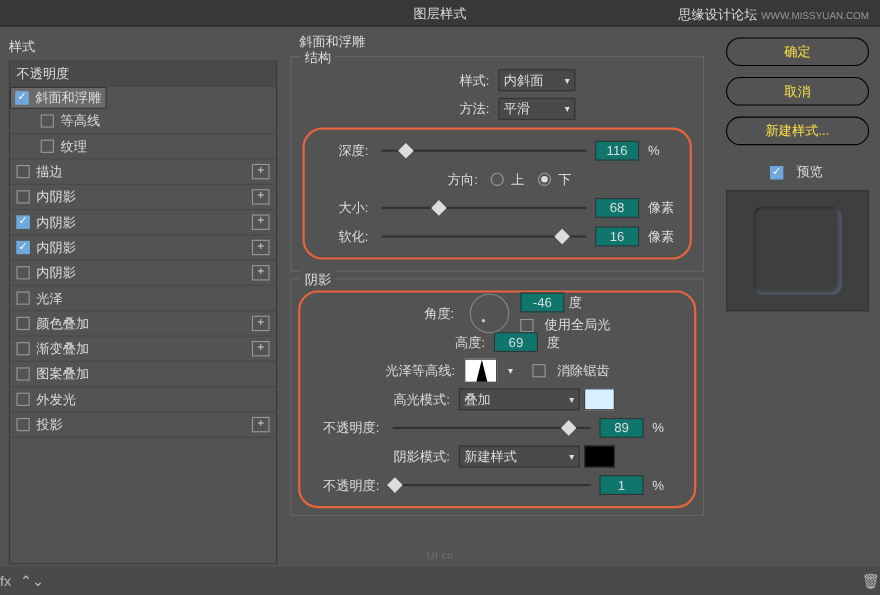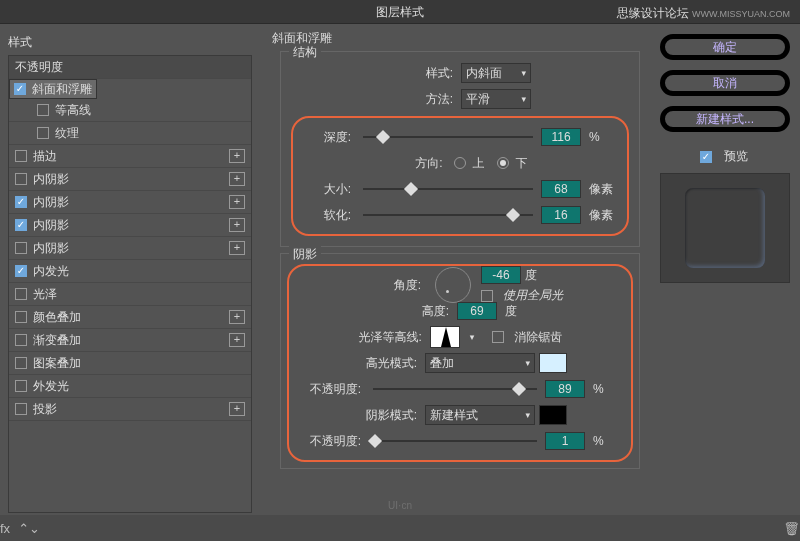--- a/index.html
+++ b/index.html
@@ -14,21 +14,21 @@
 .row{display:flex;align-items:center;height:23px;padding:0 6px;border-bottom:1px solid #484848;cursor:pointer;}
 .row.header{background:#4a4a4a;font-weight:normal;}
 .row.sel{background:#6a6a6a;}
 .row.sub{padding-left:28px;}
 .cb{width:12px;height:12px;border:1px solid #999;margin-right:6px;display:inline-flex;align-items:center;justify-content:center;font-size:10px;line-height:1;}
 .cb.checked{background:#6fa8dc;border-color:#6fa8dc;color:#fff;}
 .cb.checked::after{content:"✓";font-size:10px;}
 .spacer{flex:1;}
 .plus{width:16px;height:14px;border:1px solid #999;text-align:center;line-height:11px;font-size:11px;color:#ccc;}
 .center{flex:1;padding:6px 10px 0 4px;}
-.fieldset{border:1px solid #666;margin-bottom:6px;padding:8px 10px 10px 10px;position:relative;margin-left:16px;}
+.fieldset{border:1px solid #666;margin-bottom:6px;padding:8px 10px 10px 10px;position:relative;}
 .legend{position:absolute;top:-8px;left:8px;background:#535353;padding:0 4px;}
 .nested{border:2px solid #e8643c;border-radius:18px;padding:6px 8px;margin-top:4px;}
 .frow{display:flex;align-items:center;height:26px;gap:4px;justify-content:center;}
 .flabel{width:64px;text-align:right;margin-right:4px;}
 .flabel2{width:50px;text-align:right;margin-right:4px;}
 select,.sel{background:#4a4a4a;border:1px solid #333;color:#ddd;height:20px;padding:0 4px;}
 .sel{display:inline-flex;align-items:center;min-width:70px;justify-content:space-between;}
 .caret{font-size:9px;margin-left:6px;}
 .slider{flex:1;height:14px;position:relative;margin:0 4px;min-width:100px;}
 .track{position:absolute;top:6px;left:0;right:0;height:2px;background:#333;}
@@ -36,21 +36,21 @@
 .numbox{width:40px;height:18px;background:#0f766e;border:1px solid #333;text-align:center;line-height:16px;}
 .unit{width:30px;margin-left:4px;}
 .radio{width:12px;height:12px;border:1px solid #999;border-radius:50%;margin:0 3px;display:inline-flex;align-items:center;justify-content:center;}
 .radio.sel2::after{content:"";width:6px;height:6px;background:#ddd;border-radius:50%;}
 .angledial{width:36px;height:36px;border:1px solid #888;border-radius:50%;position:relative;margin:0 6px;}
 .angledial::after{content:"";position:absolute;width:3px;height:3px;background:#ccc;border-radius:50%;left:10px;top:22px;}
 .swatch{width:28px;height:20px;border:1px solid #333;}
 .contour{width:30px;height:22px;background:#fff;border:1px solid #333;position:relative;}
 .contour::before{content:"";position:absolute;bottom:0;left:10px;width:0;height:0;border-left:5px solid transparent;border-right:5px solid transparent;border-bottom:20px solid #000;}
 .right{width:150px;padding:10px;}
-.btn{width:130px;height:26px;border:5px solid #000000;border-radius:14px;background:transparent;color:#c4b5fd;margin-bottom:10px;cursor:pointer;}
+.btn{width:130px;height:26px;border:1px solid #000000;border-radius:14px;background:transparent;color:#fde047;margin-bottom:10px;cursor:pointer;}
 .preview-cb{display:flex;align-items:center;gap:6px;margin:6px 0 8px 40px;}
 .preview-box{width:130px;height:110px;background:#3f3f3f;border:1px solid #333;margin-top:4px;display:flex;align-items:center;justify-content:center;}
 .preview-inner{width:80px;height:80px;border-radius:8px;background:#3f3f3f;box-shadow:inset -2px -2px 4px rgba(120,150,200,0.4),inset 1px 1px 2px rgba(0,0,0,0.4);}
 .footer{position:absolute;bottom:0;left:0;right:0;height:26px;background:#4a4a4a;display:flex;align-items:center;padding:0 0;gap:8px;}
 .footer .f-spacer{flex:1;}
 .ficon{color:#bbb;font-size:13px;cursor:pointer;}
 .defbtns{display:flex;gap:14px;justify-content:center;margin-top:6px;}
 .defbtn{padding:3px 12px;border:1px solid #777;background:#4a4a4a;cursor:pointer;}
 .wmimg{position:absolute;bottom:30px;left:50%;transform:translateX(-50%);opacity:0.4;font-size:10px;color:#999;}
 </style>
@@ -99,24 +99,20 @@
             <span class="cb checked"></span>
             <span>内阴影</span>
             <span class="spacer"></span>
             <span class="plus">+</span>
           </div><div class="row">
             <span class="cb"></span>
             <span>内阴影</span>
             <span class="spacer"></span>
             <span class="plus">+</span>
           </div><div class="row">
-            <span class="cb checked"></span>
-            <span>内发光</span>
-            <span class="spacer"></span>
-          </div><div class="row">
             <span class="cb"></span>
             <span>光泽</span>
             <span class="spacer"></span>
           </div><div class="row">
             <span class="cb"></span>
             <span>颜色叠加</span>
             <span class="spacer"></span>
             <span class="plus">+</span>
           </div><div class="row">
             <span class="cb"></span>
@@ -202,21 +198,21 @@
       <span class="legend">阴影</span>
       <div class="nested">
         <div class="frow">
           <span class="flabel">角度:</span>
           <div class="angledial"></div>
           <div style="display:flex;flex-direction:column;gap:3px;">
             <div style="display:flex;align-items:center;gap:4px;">
               <div class="numbox">-46</div>
               <span>度</span>
             </div>
-            <div style="display:flex;align-items:center;gap:4px;font-style:italic;">
+            <div style="display:flex;align-items:center;gap:4px;">
               <span class="cb"></span>
               <span>使用全局光</span>
             </div>
           </div>
         </div>
         <div class="frow">
           <span class="flabel">高度:</span>
           <div class="numbox">69</div>
           <span class="unit">度</span>
         </div>

